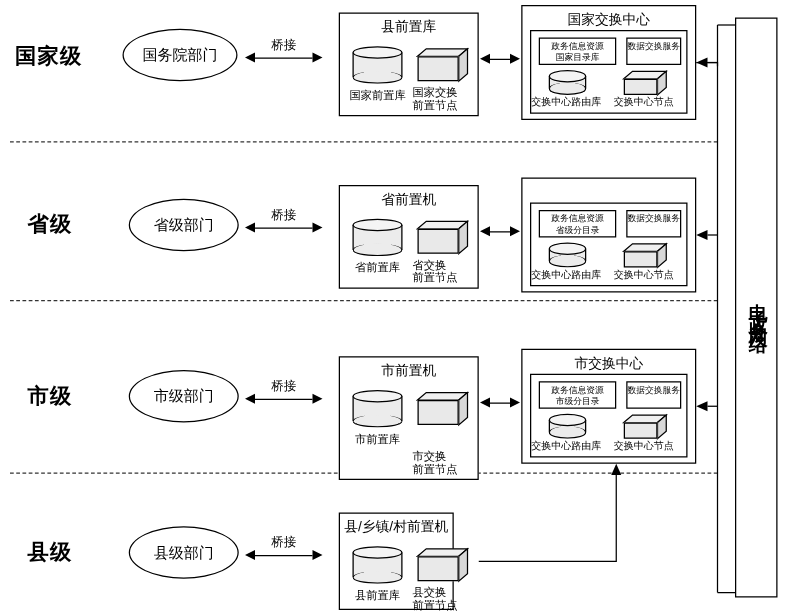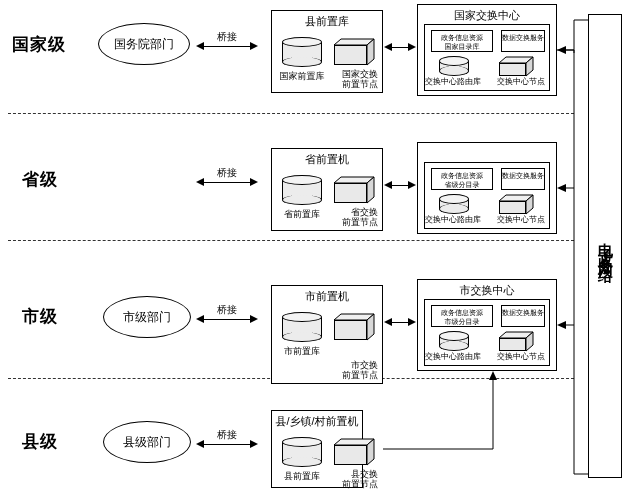--- a/index.html
+++ b/index.html
@@ -154,21 +154,21 @@
     box-sizing: border-box;
   }
   .cube svg {
     position: absolute;
     left: 0; top: 0;
     overflow: visible;
   }
   .cube-cap {
     position: absolute;
     font-size: 9px;
-    text-align: right;
+    text-align: left;
     color: #000;
     line-height: 10px;
   }
   
   .sbox {
     position: absolute;
     border: 1px solid #000;
     background: #fff;
     box-sizing: border-box;
     font-size: 7px;
@@ -287,20 +287,23 @@
             <polygon points="27,6 34,0 34,13 27,19" fill="#d8d8d8" stroke="#000" stroke-width="1"></polygon>
           </svg>
         <div class="front"></div>
       </div>
       <div class="cube-cap" style="left:66px; top:52px; width:54px; font-size:8px;">交换中心节点</div>
     </div>
   </div>
 
   <div class="lvl-label" style="left:22px; top:168px;">省级</div>
 
+  <div class="ellipse" style="left:103px; top:159px; width:86px; height:40px;">
+    <span>省级部门</span>
+  </div>
 
   <div class="bridge" style="left:196px; top:167px;">
     <div class="btext">桥接</div>
     <div class="barrow">
       <div class="ah-l"></div>
         <div class="bar"></div>
         <div class="ah-r"></div>
     </div>
   </div>
 

